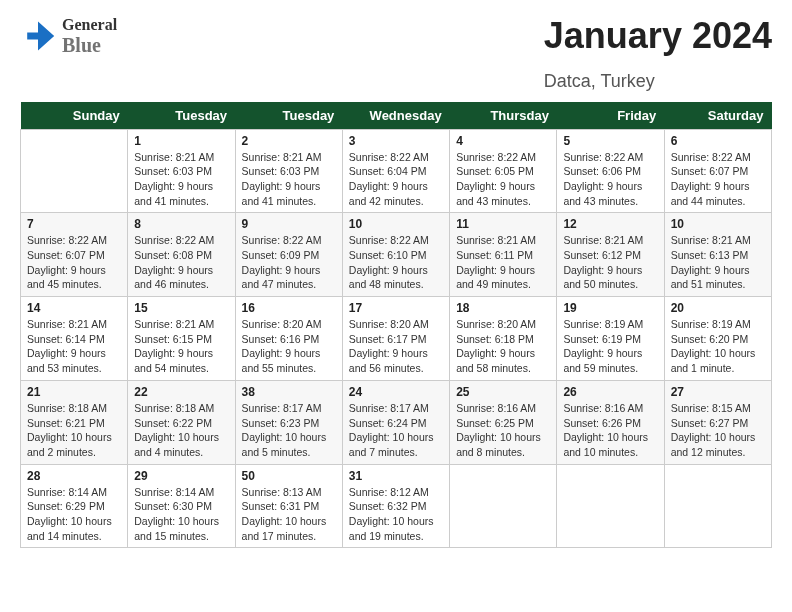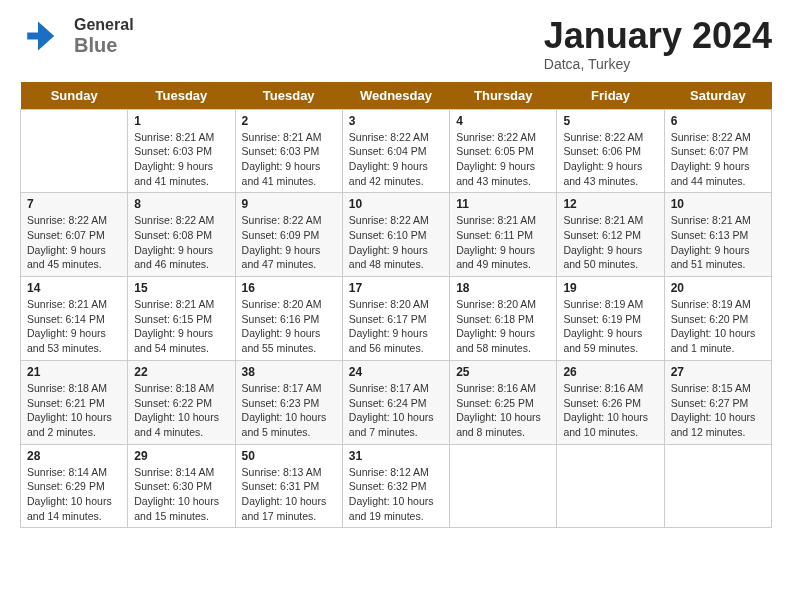--- a/index.html
+++ b/index.html
@@ -35,32 +35,33 @@
     }
     .title-block {
     }
     .month-title {
       font-size: 36px;
       font-weight: bold;
       color: #222;
       line-height: 1.1;
     }
     .location {
-      font-size: 14px;
+      font-size: 18px;
       color: #555;
+      margin-top: 15px;
     }
     .calendar-table {
       width: 100%;
       border-collapse: collapse;
       font-size: 11px;
     }
     .calendar-table th {
-      background: #a16207;
+      background: #14532d;
       color: #fff;
-      text-align: center;
+      text-align: right;
       padding: 6px 8px;
       font-size: 13px;
       font-weight: bold;
     }
     .calendar-table td {
       border: 1px solid #ccc;
       vertical-align: top;
       padding: 4px 6px;
       height: 80px;
       width: calc(100% / 7);
@@ -91,21 +92,21 @@
 <div class="page">
   <div class="header">
     <div class="logo">
       <svg class="logo-icon" viewBox="0 0 40 40" width="40" height="40">
         <rect x="0" y="0" width="40" height="40" fill="white"></rect>
 
         <rect x="2" y="2" width="36" height="36" rx="4" fill="white" stroke="#1a6fc4" stroke-width="0"></rect>
 
         <polygon points="20,4 38,20 20,36 20,24 8,24 8,16 20,16" fill="#1a6fc4"></polygon>
       </svg>
-      <div style="margin-left:16px;">
+      <div style="margin-left:4px;font-family:Liberation Serif, serif;">
         <div style="font-size:16px;font-weight:bold;color:#333;line-height:1.1;">General</div>
         <div style="font-size:20px;font-weight:bold;color:#737373;line-height:1.1;">Blue</div>
       </div>
     </div>
     <div class="title-block">
       <div class="month-title">January 2024</div>
       <div class="location">Datca, Turkey</div>
     </div>
   </div>
 

